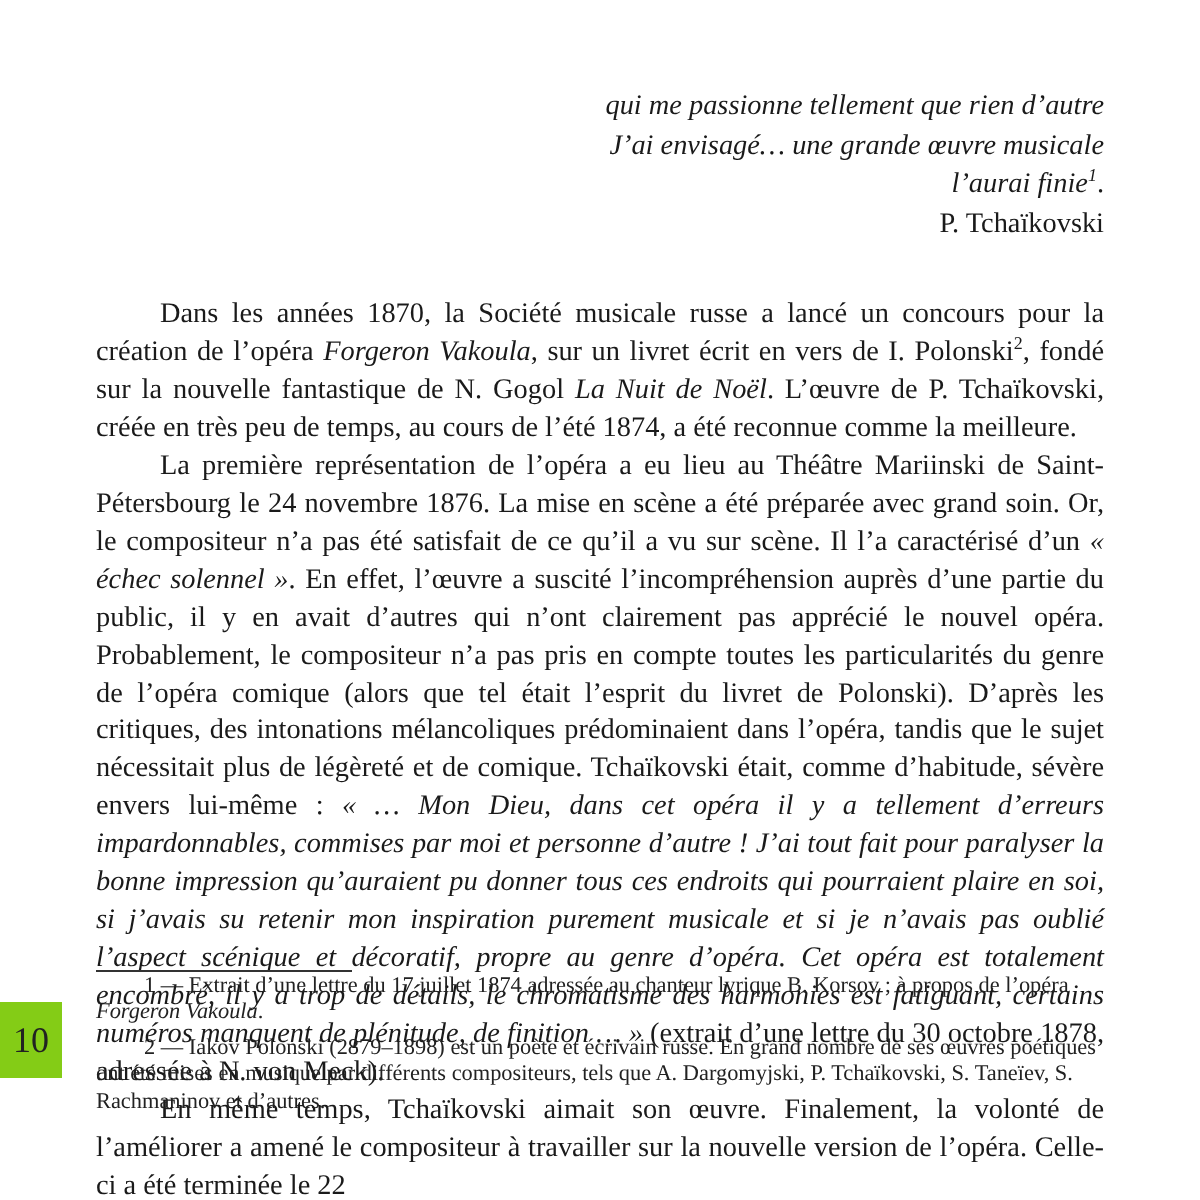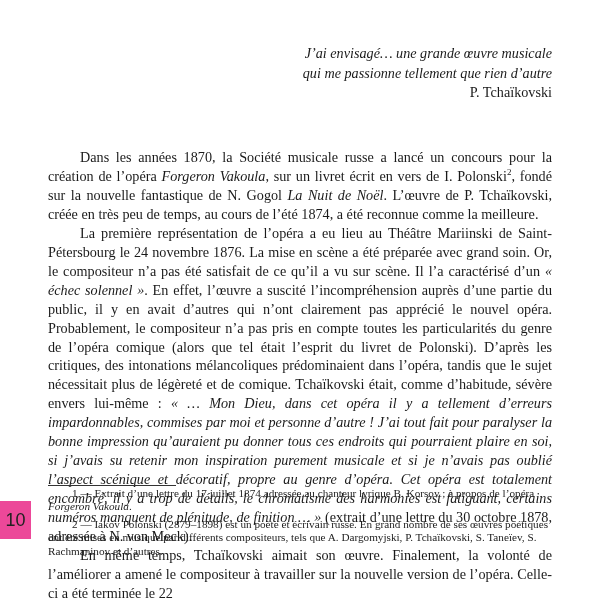--- a/index.html
+++ b/index.html
@@ -22,33 +22,34 @@
     .rule {
       position: absolute; left: 48px; top: 485px; width: 128px; height: 1px; background: #333;
     }
     .footnotes {
       position: absolute; left: 48px; top: 487px; width: 500px;
       font-size: 11.2px; line-height: 13.4px; color: #222;
     }
     .footnotes p { margin: 0 0 4px 0; text-indent: 24px; }
     .pageno {
       position: absolute; left: 0; top: 501px; width: 31px; height: 38px;
-      background: #ec4899; color: #222;
-      font-family: Liberation Sans, sans-serif; font-size: 18px;
+      background: #84cc16; color: #222;
+      font-family: Liberation Serif, serif; font-size: 18px;
       display: flex; align-items: center; justify-content: center;
     }
     i, .it { }
   </style>
 </head>
 <body>
 
 <div class="epigraph">
   <div class="quote">
+    <div>qui me passionne tellement que rien d’autre</div>
     <div>J’ai envisagé… une grande œuvre musicale</div>
-    <div>qui me passionne tellement que rien d’autre</div>
+    <div><span>l’aurai finie</span><sup>1</sup><span class="author">.</span></div>
   </div>
   <div class="author">P. Tchaïkovski</div>
 </div>
 
 <div class="body">
   <p><span>Dans les années 1870, la Société musicale russe a lancé un concours pour la création de l’opéra </span><i>Forgeron Vakoula</i><span>, sur un livret écrit en vers de I. Polonski</span><sup>2</sup><span>, fondé sur la nouvelle fantastique de N. Gogol </span><i>La Nuit de Noël</i><span>. L’œuvre de P. Tchaïkovski, créée en très peu de temps, au cours de l’été 1874, a été reconnue comme la meilleure.</span></p>
   <p><span>La première représentation de l’opéra a eu lieu au Théâtre Mariinski de Saint-Pétersbourg le 24 novembre 1876. La mise en scène a été préparée avec grand soin. Or, le compositeur n’a pas été satisfait de ce qu’il a vu sur scène. Il l’a caractérisé d’un </span><i>« échec solennel »</i><span>. En effet, l’œuvre a suscité l’incompréhension auprès d’une partie du public, il y en avait d’autres qui n’ont clairement pas apprécié le nouvel opéra. Probablement, le compositeur n’a pas pris en compte toutes les particularités du genre de l’opéra comique (alors que tel était l’esprit du livret de Polonski). D’après les critiques, des intonations mélancoliques prédominaient dans l’opéra, tandis que le sujet nécessitait plus de légèreté et de comique. Tchaïkovski était, comme d’habitude, sévère envers lui-même : </span><i>« … Mon Dieu, dans cet opéra il y a tellement d’erreurs impardonnables, commises par moi et personne d’autre ! J’ai tout fait pour paralyser la bonne impression qu’auraient pu donner tous ces endroits qui pourraient plaire en soi, si j’avais su retenir mon inspiration purement musicale et si je n’avais pas oublié l’aspect scénique et décoratif, propre au genre d’opéra. Cet opéra est totalement encombré, il y a trop de détails, le chromatisme des harmonies est fatiguant, certains numéros manquent de plénitude, de finition … »</i><span> (extrait d’une lettre du 30 octobre 1878, adressée à N. von Meck).</span></p>
   <p>En même temps, Tchaïkovski aimait son œuvre. Finalement, la volonté de l’améliorer a amené le compositeur à travailler sur la nouvelle version de l’opéra. Celle-ci a été terminée le 22</p>
 </div>
 

